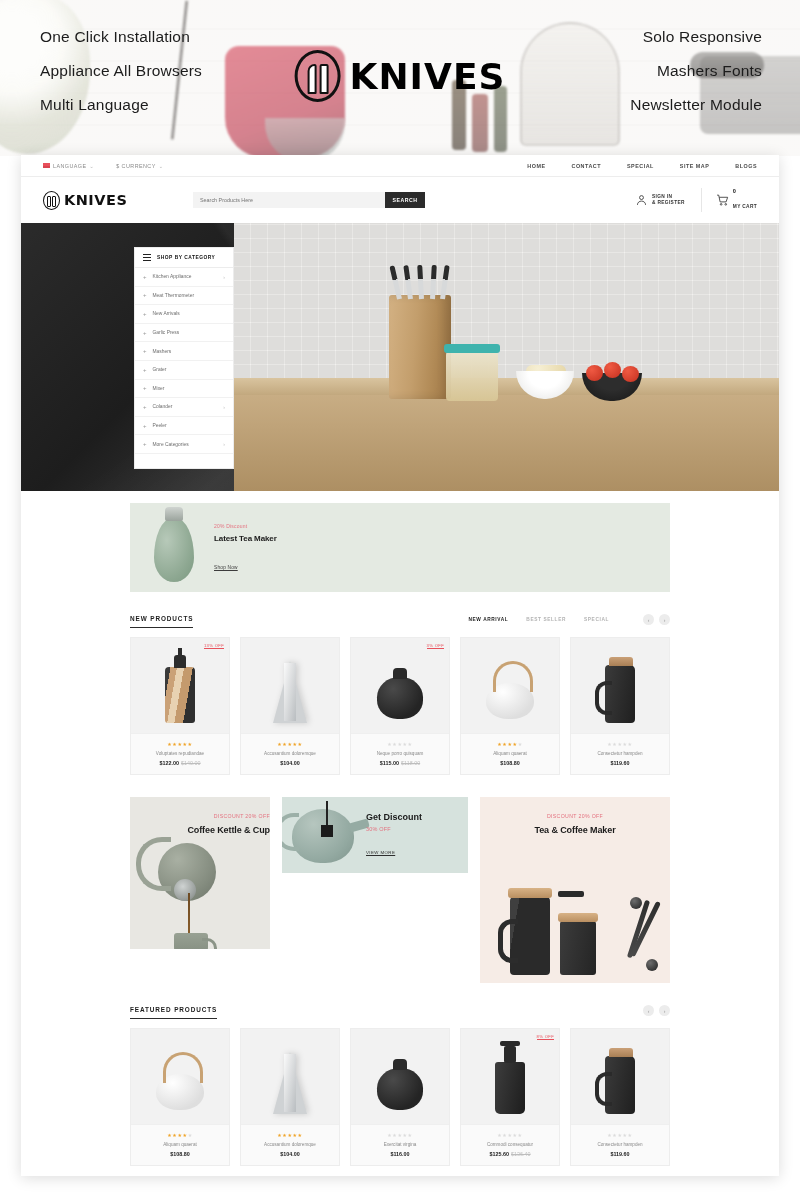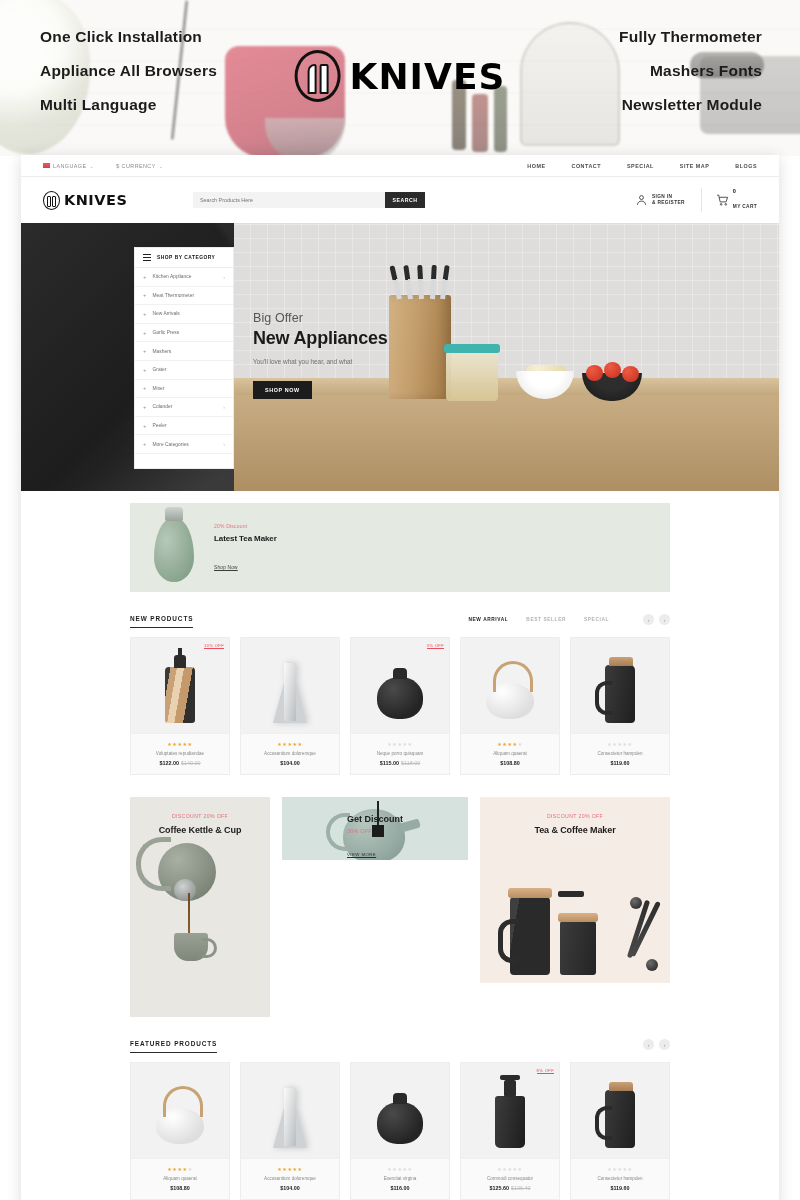--- a/index.html
+++ b/index.html
@@ -39,21 +39,21 @@
   .blob-stove { left: 700px; top: 56px; width: 110px; height: 78px;
     background: linear-gradient(180deg, rgba(120,118,115,.55), rgba(60,58,56,.5)); border-radius: 8px; opacity:.55;}
   .blob-pan  { left: 690px; top: 52px; width: 74px; height: 26px;
     background: linear-gradient(180deg,#8d8b88,#5c5a58); border-radius: 40px; opacity:.6;}
   .blob-cord { left: 178px; top: 0; width: 3px; height: 140px; background: rgba(70,66,62,.5); border-radius: 2px; transform: rotate(6deg);}
 
   .promo-left  { position: absolute; left: 40px; top: 28px; }
   .promo-right { position: absolute; right: 38px; top: 28px; text-align: right; }
   .promo-line {
     font-size: 15.5px; color: #1c1c1c; letter-spacing: .2px;
-    margin-bottom: 16px; white-space: nowrap; font-weight: 700;
+    margin-bottom: 16px; white-space: nowrap; font-weight: 400;
   }
   .promo-logo {
     position: absolute; left: 50%; top: 50px; transform: translateX(-50%);
     display: flex; align-items: center; gap: 9px;
   }
   .logo-mark {
     width: 46px; height: 52px; border: 3px solid #111; border-radius: 50%;
     display: flex; align-items: flex-end; justify-content: center; gap: 3px;
     padding-bottom: 5px; background: transparent;
   }
@@ -239,26 +239,26 @@
   .teapot-w::before { content:""; position:absolute; left: 7px; top: -22px; width: 34px; height: 28px; border: 3px solid #c8a273; border-bottom: none; border-radius: 20px 20px 0 0; }
   .jug-d { bottom: 10px; width: 30px; height: 58px; background: linear-gradient(100deg,#3b3b3b,#1f1f1f); border-radius: 4px 5px 4px 4px; }
   .jug-d::before { content:""; position:absolute; left: -10px; top: 16px; width: 13px; height: 26px; border: 4px solid #2a2a2a; border-right:none; border-radius: 12px 0 0 12px;}
   .jug-d::after { content:""; position:absolute; left: 4px; top:-8px; width: 24px; height: 9px; background: linear-gradient(180deg,#caa077,#a87f55); border-radius: 3px 3px 0 0;}
   .pitcher-b { bottom: 10px; width: 30px; height: 52px; background: linear-gradient(100deg,#3d3d3d,#1d1d1d); border-radius: 3px 3px 5px 5px; }
   .pitcher-b::before { content:""; position:absolute; left: 9px; top: -16px; width: 12px; height: 17px; background:#2b2b2b; border-radius: 2px; }
   .pitcher-b::after { content:""; position:absolute; left: 5px; top: -21px; width: 20px; height: 5px; background:#2b2b2b; border-radius: 2px; }
 
   
   .mid { display: flex; gap: 12px; margin-top: 22px; }
-  .mid-left { width: 140px; height: 220px; background: #e8e7e2; padding-top: 16px; text-align: center; position: relative; overflow: hidden; }
+  .mid-left { width: 140px; height: 152px; background: #e8e7e2; padding-top: 16px; text-align: right; position: relative; overflow: hidden; }
   .mid-center { flex: 1; display: flex; flex-direction: column; gap: 12px; }
   .mid-right { width: 190px; height: 186px; background: #f6ece6; padding-top: 16px; text-align: center; position: relative; overflow: hidden; }
   .mid-kicker { font-size: 5.2px; color: #e4717f; letter-spacing: .35px; margin-bottom: 6px; }
   .mid-title { font-size: 9px; font-weight: 700; color: #1b1b1b; letter-spacing: -.1px; }
-  .mb { height: 63px; display: flex; align-items: center; position: relative; overflow: hidden; flex-direction: column; }
+  .mb { height: 76px; display: flex; align-items: center; position: relative; overflow: hidden; }
   .mb-a { background: #d6e2dd; }
   .mb-b { background: #d8e8ec; }
   .mb-txt { position: relative; z-index: 2; }
   .mb-title { font-size: 9px; font-weight: 700; color: #1b1b1b; margin-bottom: 4px; }
   .mb-sub { font-size: 5.5px; color: #e4717f; margin-bottom: 8px; letter-spacing: .2px; }
   .mb-link { font-size: 4.4px; color: #2e2e2e; text-decoration: underline; letter-spacing: .4px; }
   .pourpot { position: absolute; left: 28px; top: 46px; width: 58px; height: 58px; border-radius: 50%;
     background: radial-gradient(circle at 34% 28%, #a9b0a3, #858d80 62%, #6c7468 100%); }
   .pourpot::before { content:""; position:absolute; left: -22px; top: -6px; width: 30px; height: 44px;
     border: 5px solid #9aa295; border-right: none; border-radius: 26px 0 0 26px; }
@@ -314,21 +314,21 @@
 
   <div class="promo-logo">
     <div class="logo-mark">
         <i></i>
         <i></i>
       </div>
     <div class="promo-logo-text">KNIVES</div>
   </div>
 
   <div class="promo-right">
-    <div class="promo-line">Fully Thermometer</div>
+    <div class="promo-line">Solo Responsive</div>
     <div class="promo-line">Mashers Fonts</div>
     <div class="promo-line">Newsletter Module</div>
   </div>
 </div>
 
 <div class="site">
 
   <div class="topbar">
     <div class="topbar-left">
       <div class="tb-item">
@@ -457,26 +457,20 @@
         <span class="plus">+</span>
         <span>Peeler</span>
       </div>
       <div class="cat-item">
         <span class="plus">+</span>
         <span>More Categories</span>
         <span class="arrow">›</span>
       </div>
     </div>
 
-    <div class="slide-txt">
-      <div class="slide-sub">Big Offer</div>
-      <div class="slide-title">New Appliances</div>
-      <div class="slide-desc">You'll love what you hear, and what</div>
-      <button class="slide-btn">SHOP NOW</button>
-    </div>
   </div>
 
   <div class="container">
     <div class="inner">
 
       <div class="promo3">
         <div class="pcard" style="background:#e4eae2">
           <div class="pcard-img">
               <div class="carafe"></div>
             </div>

